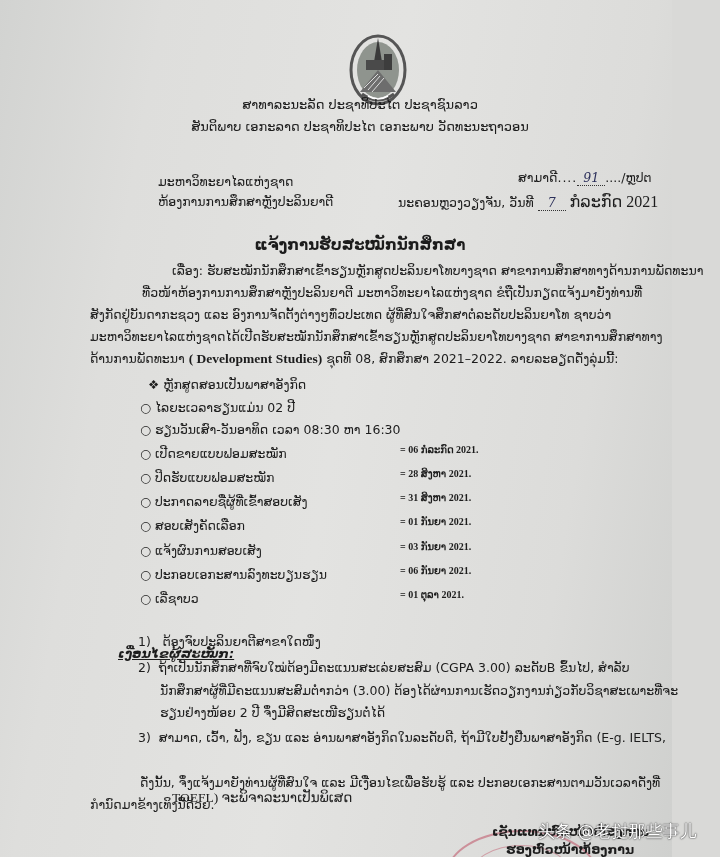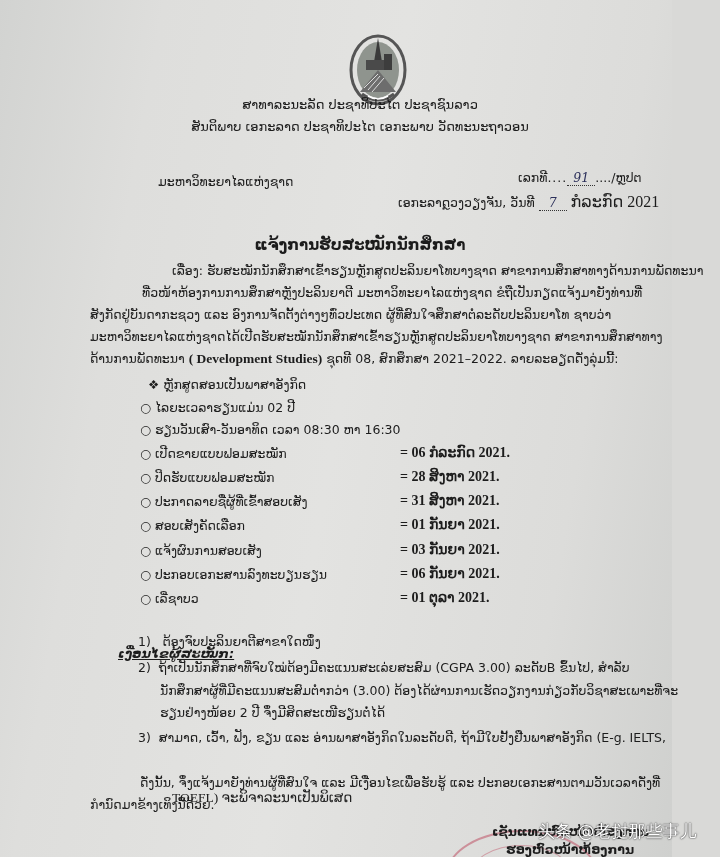--- a/index.html
+++ b/index.html
@@ -28,21 +28,21 @@
       width: 60px; height: 74px;
     }
     .hdr1 { left: 0; width: 720px; text-align: center; top: 97px; font-size: 13px; }
     .hdr2 { left: 0; width: 720px; text-align: center; top: 119px; font-size: 13px; }
     .small { font-size: 12.5px; }
     .serif { font-family: "Liberation Serif", serif; }
     .bold { font-weight: bold; }
     .title { left: 0; width: 720px; text-align: center; top: 236px; font-size: 15px; font-weight: bold; }
     .para { font-size: 12.5px; }
     .bullet-item { font-size: 12.5px; }
-    .date-val { font-family: "Liberation Serif", serif; font-size: 14px; font-weight: bold; }
+    .date-val { font-family: "Liberation Serif", serif; font-size: 10px; font-weight: bold; }
     .heading-u { text-decoration: underline; font-weight: bold; font-style: italic; font-size: 13px; margin-top: 36px; }
     .req { font-size: 12.5px; }
     .dotted { border-bottom: 1px dotted #333; display: inline-block; min-width: 28px; text-align: center; }
     .hand { font-style: italic; color: #2b2f5a; font-family: "DejaVu Serif", serif; }
     .stamp {
       position: absolute;
       left: 445px; top: 830px;
       width: 150px; height: 90px;
       border: 2px solid rgba(190,80,100,0.55);
       border-radius: 50%;
@@ -79,26 +79,27 @@
     <line x1="20" y1="58" x2="32" y2="44" stroke="#ddd" stroke-width="1"></line>
     <line x1="24" y1="60" x2="36" y2="46" stroke="#ddd" stroke-width="1"></line>
     <path d="M14 62 Q30 74 46 62" fill="none" stroke="#555" stroke-width="3"></path>
     <path d="M20 64 Q30 70 40 64" fill="none" stroke="#fff" stroke-width="1.5"></path>
   </svg>
 
   <div class="abs hdr1">ສາທາລະນະລັດ ປະຊາທິປະໄຕ ປະຊາຊົນລາວ</div>
   <div class="abs hdr2">ສັນຕິພາບ  ເອກະລາດ  ປະຊາທິປະໄຕ ເອກະພາບ ວັດທະນະຖາວອນ</div>
 
   <div class="abs small" style="left:158px; top:174px;">ມະຫາວິທະຍາໄລແຫ່ງຊາດ</div>
+  <div class="abs small" style="left:158px; top:194px;">ຫ້ອງການການສຶກສາຫຼັງປະລິນຍາຕີ</div>
 
   <div class="abs small" style="left:518px; top:170px;">
-    <span>ເລກທີ</span><span style="letter-spacing:1px;">....</span><span class="hand dotted">91</span><span>....</span><span>/ຫຼປຕ</span>
+    <span>ສາມາດີ</span><span style="letter-spacing:1px;">....</span><span class="hand dotted">91</span><span>....</span><span>/ຫຼປຕ</span>
   </div>
   <div class="abs small" style="left:398px; top:192px;">
-    <span>ເອກະລາດຼວງວຽງຈັນ, ວັນທີ</span>
+    <span>ນະຄອນຫຼວງວຽງຈັນ, ວັນທີ</span>
     <span class="hand dotted">7</span>
     <span class="serif" style="font-size:16px;">ກໍລະກົດ 2021</span>
   </div>
 
   <div class="abs title">ແຈ້ງການຮັບສະໝັກນັກສຶກສາ</div>
 
   <div class="abs para" style="left:172px; top:263px;">ເລື່ອງ: ຮັບສະໝັກນັກສຶກສາເຂົ້າຮຽນຫຼັກສູດປະລິນຍາໂທບາງຊາດ ສາຂາການສຶກສາທາງດ້ານການພັດທະນາ</div>
   <div class="abs para" style="left:142px; top:285px;">ທີ່ວໜ້າຫ້ອງການການສຶກສາຫຼັງປະລິນຍາຕີ ມະຫາວິທະຍາໄລແຫ່ງຊາດ ຂໍຖືເປັນກຽດແຈ້ງມາຍັງທ່ານທີ່</div>
   <div class="abs para" style="left:90px; top:307px;">ສັງກັດຢູ່ບັນດາກະຊວງ  ແລະ ອົງການຈັດຕັ້ງຕ່າງໆທົ່ວປະເທດ ຜູ້ທີ່ສົນໃຈສຶກສາຕໍ່ລະດັບປະລິນຍາໂທ ຊາບວ່າ</div>
   <div class="abs para" style="left:90px; top:329px;">ມະຫາວິທະຍາໄລແຫ່ງຊາດໄດ້ເປີດຮັບສະໝັກນັກສຶກສາເຂົ້າຮຽນຫຼັກສູດປະລິນຍາໂທບາງຊາດ ສາຂາການສຶກສາທາງ</div>

